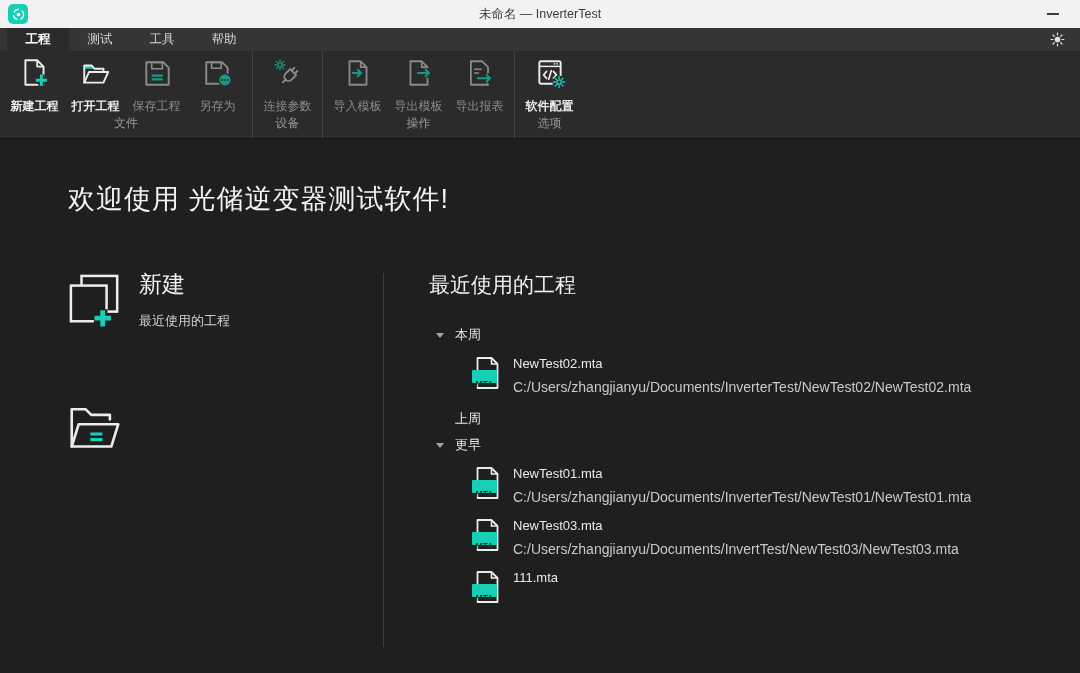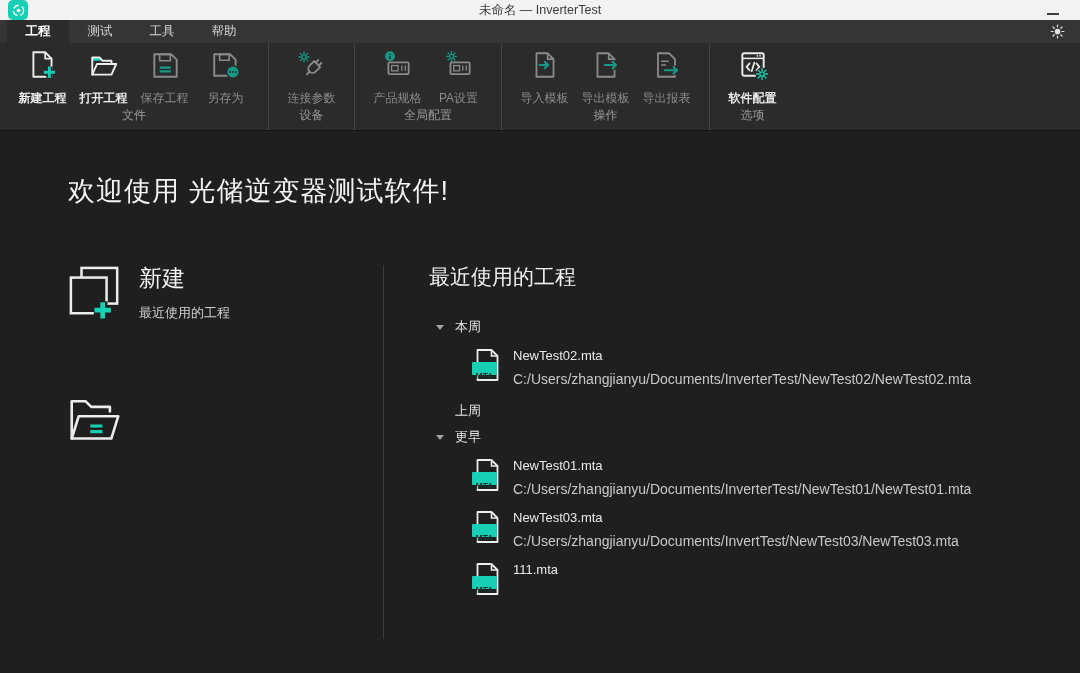--- a/index.html
+++ b/index.html
@@ -5,53 +5,53 @@
   :root{
     --ab:#17cfb4; --ad:#169a88; --ig:#8a8a8a; --iw:#ececec;
     --content-bg:#1e1f1e; --ribbon-bg:#2b2b2b; --tabbar-bg:#353535; --titlebar-bg:#f2f2f2;
   }
   *{box-sizing:border-box;}
   html,body{margin:0;padding:0;overflow:hidden;}
   body{width:1080px;height:673px;background:#000;font-family:"Liberation Sans",sans-serif;}
   .window{width:1080px;height:673px;background:var(--content-bg);display:flex;flex-direction:column;}
 
   
-  .titlebar{height:20px;background:var(--titlebar-bg);position:relative;display:flex;align-items:center;flex:0 0 auto;}
+  .titlebar{height:28px;background:var(--titlebar-bg);position:relative;display:flex;align-items:center;flex:0 0 auto;}
   .applogo{width:20px;height:20px;margin-left:8px;border-radius:5px;background:var(--ab);display:flex;align-items:center;justify-content:center;}
   .wtitle{position:absolute;left:50%;transform:translateX(-50%);font-size:12.5px;color:#3b3b3b;white-space:nowrap;}
   .minbtn{position:absolute;right:10px;top:0;width:34px;height:28px;display:flex;align-items:center;justify-content:center;cursor:pointer;}
   .minbtn i{display:block;width:12px;height:2px;background:#3d3d3d;}
 
   
   .tabbar{height:23px;background:var(--tabbar-bg);display:flex;align-items:stretch;padding-left:7px;position:relative;flex:0 0 auto;}
   .tab{width:62px;display:flex;align-items:center;justify-content:center;font-size:12.5px;color:#d6d6d6;cursor:pointer;}
   .tab.active{background:var(--ribbon-bg);color:#ffffff;font-weight:bold;}
   .themebtn{position:absolute;right:10px;top:0;height:23px;width:26px;display:flex;align-items:center;justify-content:center;cursor:pointer;}
 
   
   .ribbon{height:88px;background:var(--ribbon-bg);display:flex;align-items:stretch;border-bottom:1px solid #161616;flex:0 0 auto;}
-  .rgroup{display:flex;flex-direction:column;border-right:1px solid #454545;padding:0 12px;}
+  .rgroup{display:flex;flex-direction:column;border-right:1px solid #454545;padding:0 4px;}
   .rgroup:last-child{border-right:none;}
   .rrow{flex:1;display:flex;align-items:flex-start;padding-top:6px;}
   .rbtn{width:61px;display:flex;flex-direction:column;align-items:center;cursor:pointer;}
   .rbtn svg{width:32px;height:32px;flex:0 0 auto;}
   .rlabel{margin-top:9px;font-size:12px;color:#ededed;font-weight:bold;white-space:nowrap;}
   .rbtn.disabled{cursor:default;}
   .rbtn.disabled .rlabel{color:#8b8b8b;font-weight:normal;}
   .glabel{text-align:center;font-size:12px;color:#9a9a9a;padding-bottom:6px;}
 
   
   .content{flex:1;background:var(--content-bg);overflow:hidden;}
   .welcome{margin:42px 0 0 68px;font-size:27px;font-weight:500;color:#f3f3f3;letter-spacing:1px;}
   .cols{display:flex;margin-top:54px;align-items:flex-start;}
   .leftcol{width:315px;margin-left:68px;flex:0 0 auto;}
   .vdivider{width:1px;height:374px;background:#3d3d3d;flex:0 0 auto;margin-top:2px;}
   .rightcol{flex:1;padding-left:45px;min-width:0;}
 
-  .action{display:flex;align-items:center;margin-bottom:68px;cursor:pointer;}
+  .action{display:flex;align-items:center;margin-bottom:68px;cursor:pointer;font-family:Liberation Mono, monospace;}
   .aicon{width:54px;height:58px;margin-right:17px;flex:0 0 auto;}
   .atitle{font-size:23px;color:#f2f2f2;font-weight:500;line-height:1.1;margin-top:3px;}
   .asub{font-size:13px;color:#cfcfcf;margin-top:13px;}
 
   .rheading{font-size:21px;font-weight:500;color:#f2f2f2;margin:0 0 24px 0;}
   .tsec{display:flex;align-items:center;height:24px;margin-bottom:2px;cursor:pointer;}
   .tarrow{width:26px;padding-left:7px;display:flex;align-items:center;}
   .tarrow i{display:block;width:0;height:0;border-left:4px solid transparent;border-right:4px solid transparent;border-top:5px solid #a3a3a3;}
   .tslabel{font-size:13px;color:#e6e6e6;}
   .fitem{display:flex;margin:8px 0 12px 42px;cursor:pointer;}
@@ -249,37 +249,20 @@
             </svg>
             <span class="rlabel">连接参数</span>
           </div>
         </div>
         <div class="glabel">设备</div>
       </div>
       <div class="rgroup">
         <div class="rrow">
           <div class="rbtn disabled">
             <svg>
-              <use href="#i-spec"></use>
-            </svg>
-            <span class="rlabel">产品规格</span>
-          </div>
-          <div class="rbtn disabled">
-            <svg>
-              <use href="#i-pa"></use>
-            </svg>
-            <span class="rlabel">PA设置</span>
-          </div>
-        </div>
-        <div class="glabel">全局配置</div>
-      </div>
-      <div class="rgroup">
-        <div class="rrow">
-          <div class="rbtn disabled">
-            <svg>
               <use href="#i-import"></use>
             </svg>
             <span class="rlabel">导入模板</span>
           </div>
           <div class="rbtn disabled">
             <svg>
               <use href="#i-exportT"></use>
             </svg>
             <span class="rlabel">导出模板</span>
           </div>

